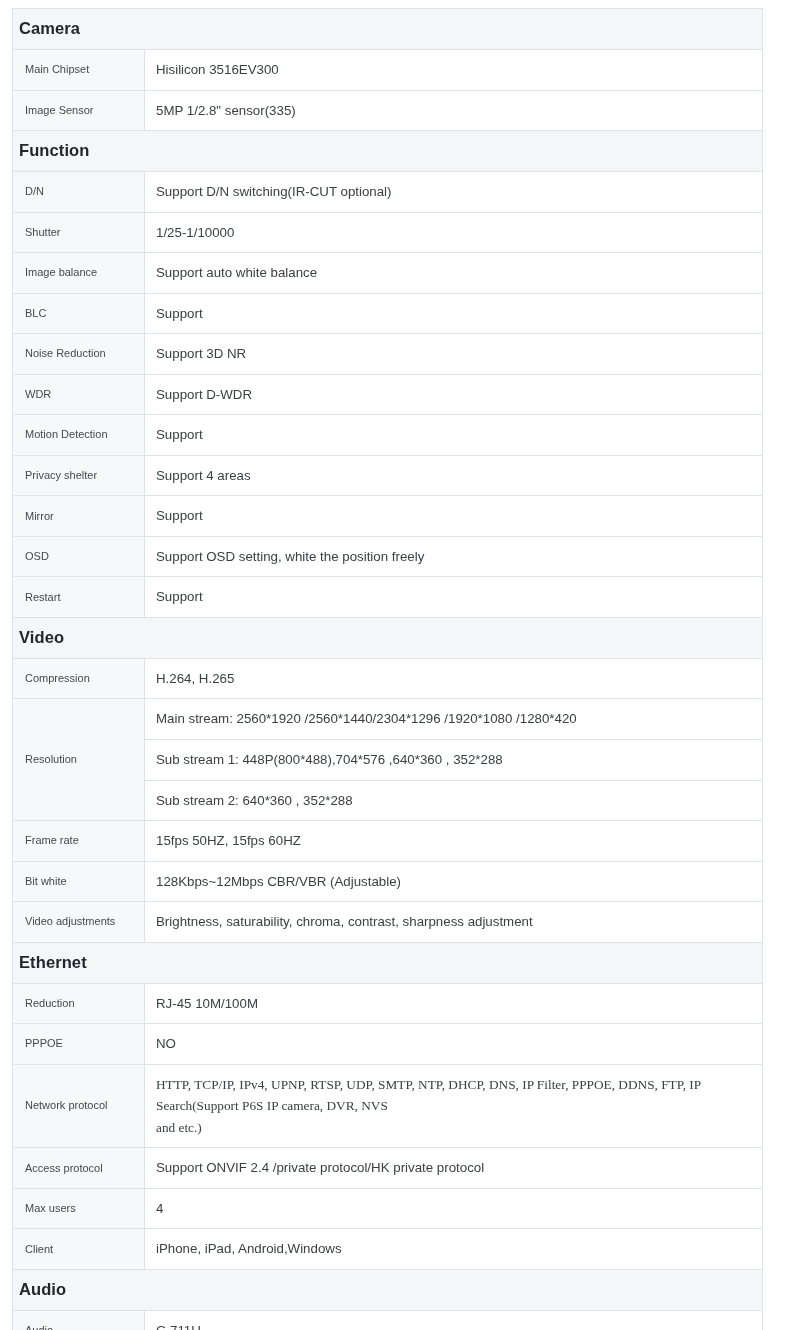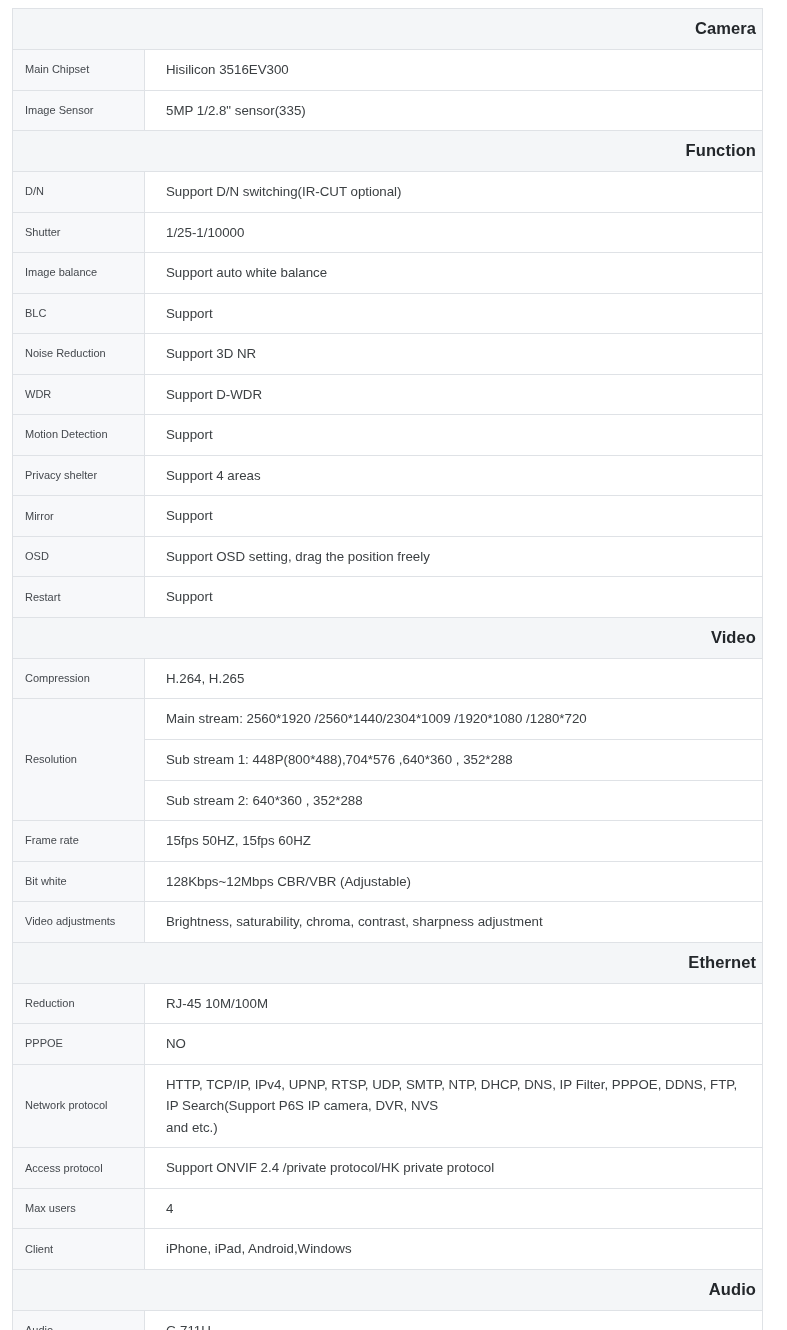--- a/index.html
+++ b/index.html
@@ -24,21 +24,21 @@
     border-collapse: collapse;
     table-layout: fixed;
     border: 1px solid #dfe2e6;
   }
   table.spec col.c-label { width: 132px; }
   table.spec col.c-value { width: 618px; }
 
   tr.section-row > th {
     background: #f4f6f8;
     border: 1px solid #dfe2e6;
-    text-align: right;
+    text-align: left;
     font-size: 16.5px;
     font-weight: bold;
     color: #23272b;
     padding: 10px 6px 11px 6px;
     letter-spacing: 0.1px;
   }
   td.label {
     background: #f7f8fa;
     border: 1px solid #dfe2e6;
     font-size: 11px;
@@ -47,26 +47,26 @@
     vertical-align: middle;
     line-height: 1.55;
     word-wrap: break-word;
   }
   td.label.vtop { vertical-align: middle; margin-top: 16px; }
   td.value {
     background: #ffffff;
     border: 1px solid #dfe2e6;
     font-size: 13.3px;
     color: #3c4043;
-    padding: 9px 10px 9px 21px;
+    padding: 9px 10px 9px 11px;
     vertical-align: middle;
     line-height: 1.62;
     word-wrap: break-word;
   }
-  td.value.vtop { vertical-align: top; }
+  td.value.vtop { vertical-align: top; font-family: Liberation Serif, serif; }
   td.value .ln { display: block; }
 </style>
 </head>
 <body>
 
 <div class="spec-wrap">
   <table class="spec">
     <colgroup>
       <col class="c-label">
       <col class="c-value">
@@ -117,36 +117,36 @@
         <tr>
           <td class="label">Privacy shelter</td>
           <td class="value">Support 4 areas</td>
         </tr>
         <tr>
           <td class="label">Mirror</td>
           <td class="value">Support</td>
         </tr>
         <tr>
           <td class="label">OSD</td>
-          <td class="value">Support OSD setting, drag the position freely</td>
+          <td class="value">Support OSD setting, white the position freely</td>
         </tr>
         <tr>
           <td class="label">Restart</td>
           <td class="value">Support</td>
         </tr>
         <tr class="section-row">
           <th colspan="2">Video</th>
         </tr>
         <tr>
           <td class="label">Compression</td>
           <td class="value">H.264, H.265</td>
         </tr>
         <tr>
           <td class="label" rowspan="3">Resolution</td>
-          <td class="value">Main stream: 2560*1920 /2560*1440/2304*1009 /1920*1080 /1280*720</td>
+          <td class="value">Main stream: 2560*1920 /2560*1440/2304*1296 /1920*1080 /1280*420</td>
         </tr>
         <tr>
           <td class="value">Sub stream 1: 448P(800*488),704*576 ,640*360 , 352*288</td>
         </tr>
         <tr>
           <td class="value">Sub stream 2: 640*360 , 352*288</td>
         </tr>
         <tr>
           <td class="label">Frame rate</td>
           <td class="value">15fps 50HZ, 15fps 60HZ</td>

